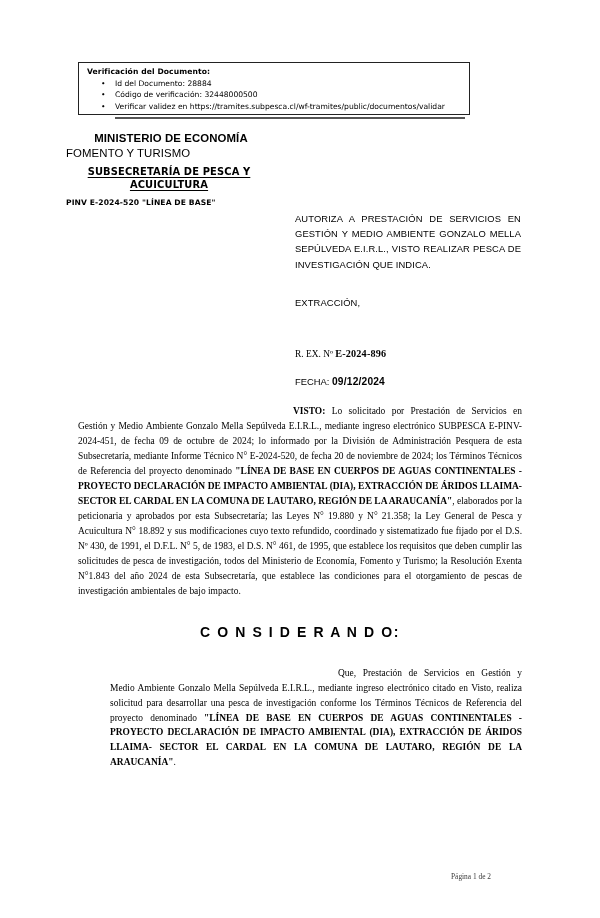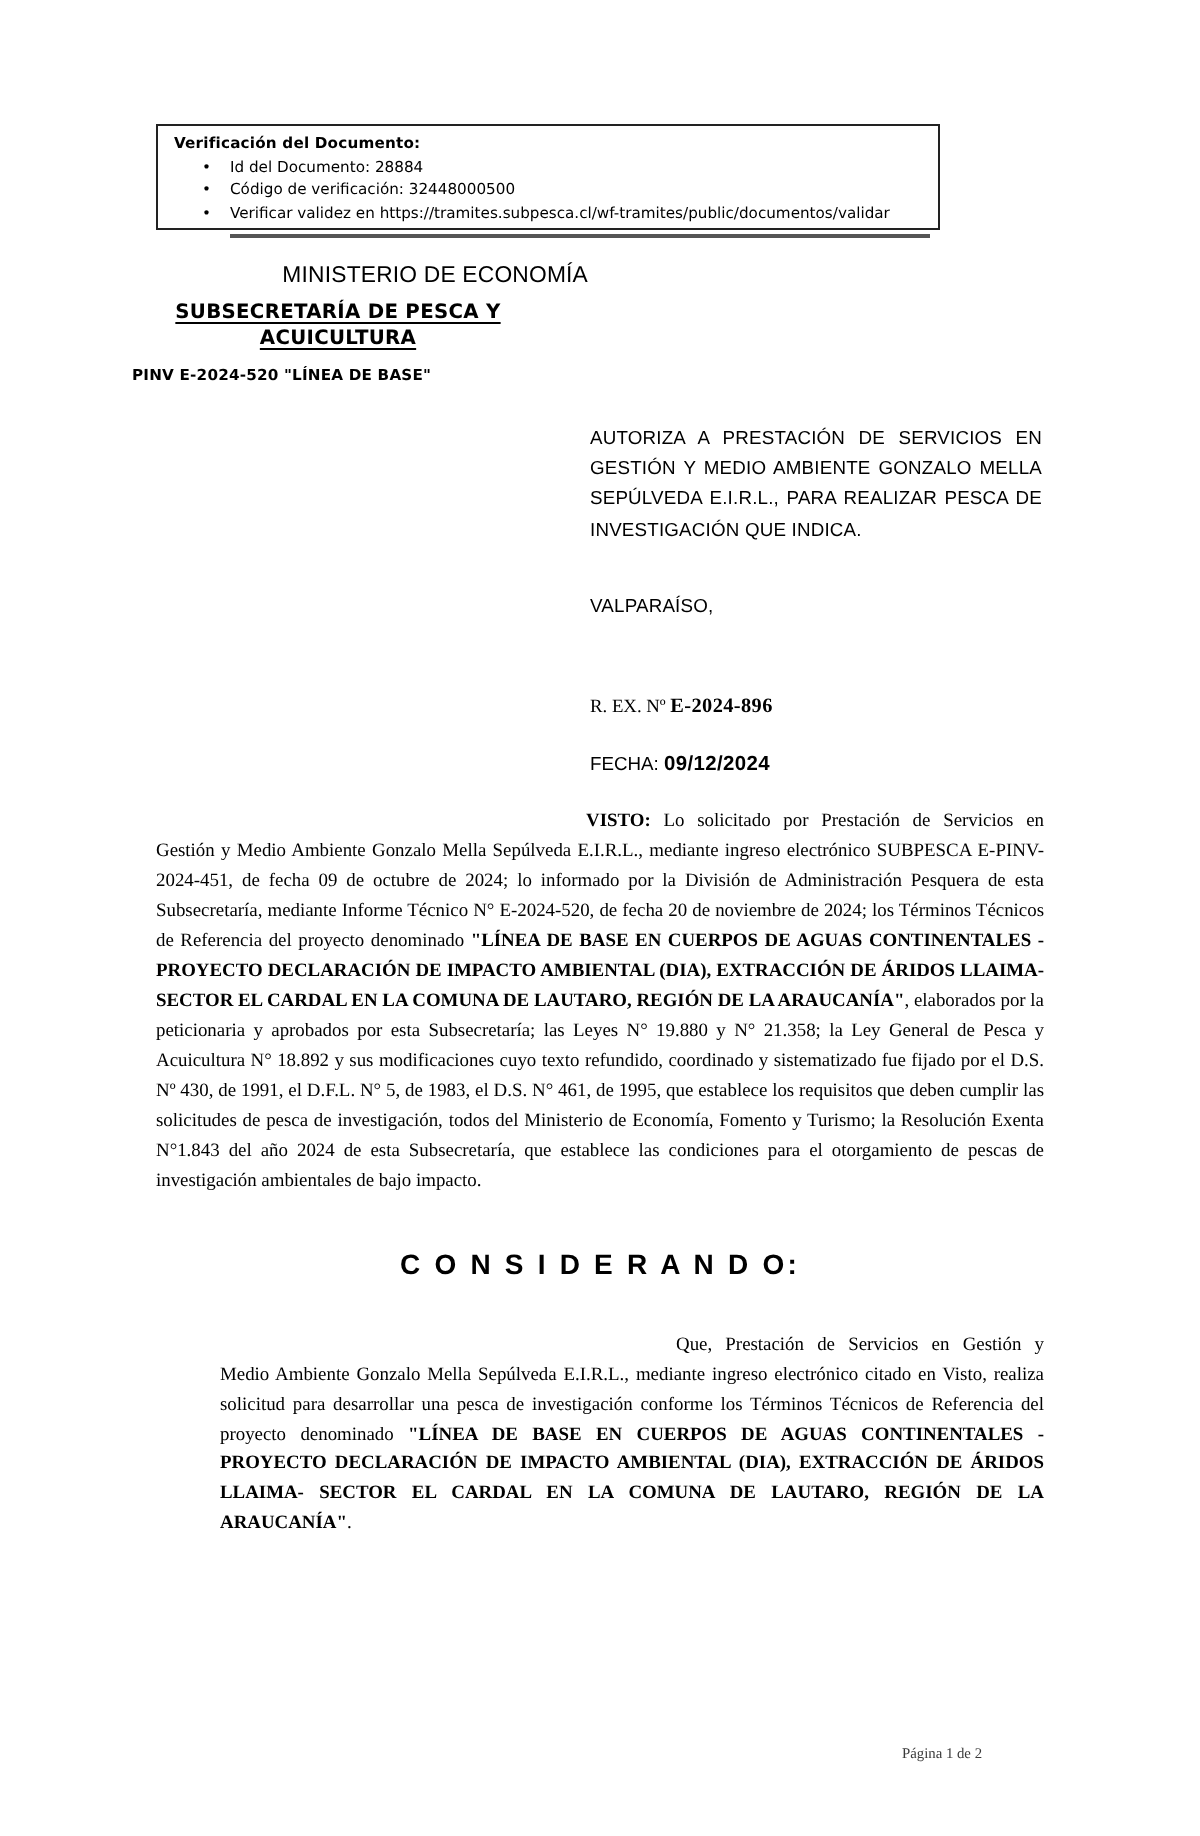--- a/index.html
+++ b/index.html
@@ -73,21 +73,21 @@
     width: 250px;
     text-align: center;
   }
   .org-line {
     font-family: "Liberation Sans", sans-serif;
     font-size: 11.4px;
     line-height: 1.32;
     letter-spacing: .1px;
     white-space: nowrap;
   }
-  .org-line.l1 { text-align: right; padding-left: 4px; }
+  .org-line.l1 { text-align: center; padding-left: 4px; font-weight: bold; }
   .org-line.l2 { text-align: left; padding-left: 22px; }
   .org-sub {
     margin-top: 5px;
     font-size: 9.9px;
     font-weight: bold;
     line-height: 1.3;
     letter-spacing: .15px;
     text-align: center;
   }
   .org-sub span {
@@ -209,30 +209,31 @@
       </li>
       <li>
         <span class="bullet">•</span>
         <span>Verificar validez en https://tramites.subpesca.cl/wf-tramites/public/documentos/validar</span>
       </li>
     </ul>
   </div>
 
   <div class="org-block">
     <div class="org-line l1">MINISTERIO DE ECONOMÍA</div>
+    <div class="org-line l2">FOMENTO Y TURISMO</div>
     <div class="org-sub">
       <span>SUBSECRETARÍA DE PESCA Y</span><br>
       <span>ACUICULTURA</span>
     </div>
     <div class="org-pinv">PINV E-2024-520 "LÍNEA DE BASE"</div>
   </div>
 
   <div class="right-col">
-    <div class="materia">AUTORIZA A PRESTACIÓN DE SERVICIOS EN GESTIÓN Y MEDIO AMBIENTE GONZALO MELLA SEPÚLVEDA E.I.R.L., PARA REALIZAR PESCA DE INVESTIGACIÓN QUE INDICA.</div>
-    <div class="place">VALPARAÍSO,</div>
+    <div class="materia">AUTORIZA A PRESTACIÓN DE SERVICIOS EN GESTIÓN Y MEDIO AMBIENTE GONZALO MELLA SEPÚLVEDA E.I.R.L., VISTO REALIZAR PESCA DE INVESTIGACIÓN QUE INDICA.</div>
+    <div class="place">EXTRACCIÓN,</div>
     <div class="resnum">
       <span>R. EX. Nº</span>
       <b>E-2024-896</b>
     </div>
     <div class="fecha">
       <span>FECHA:</span>
       <b>09/12/2024</b>
     </div>
   </div>
 

